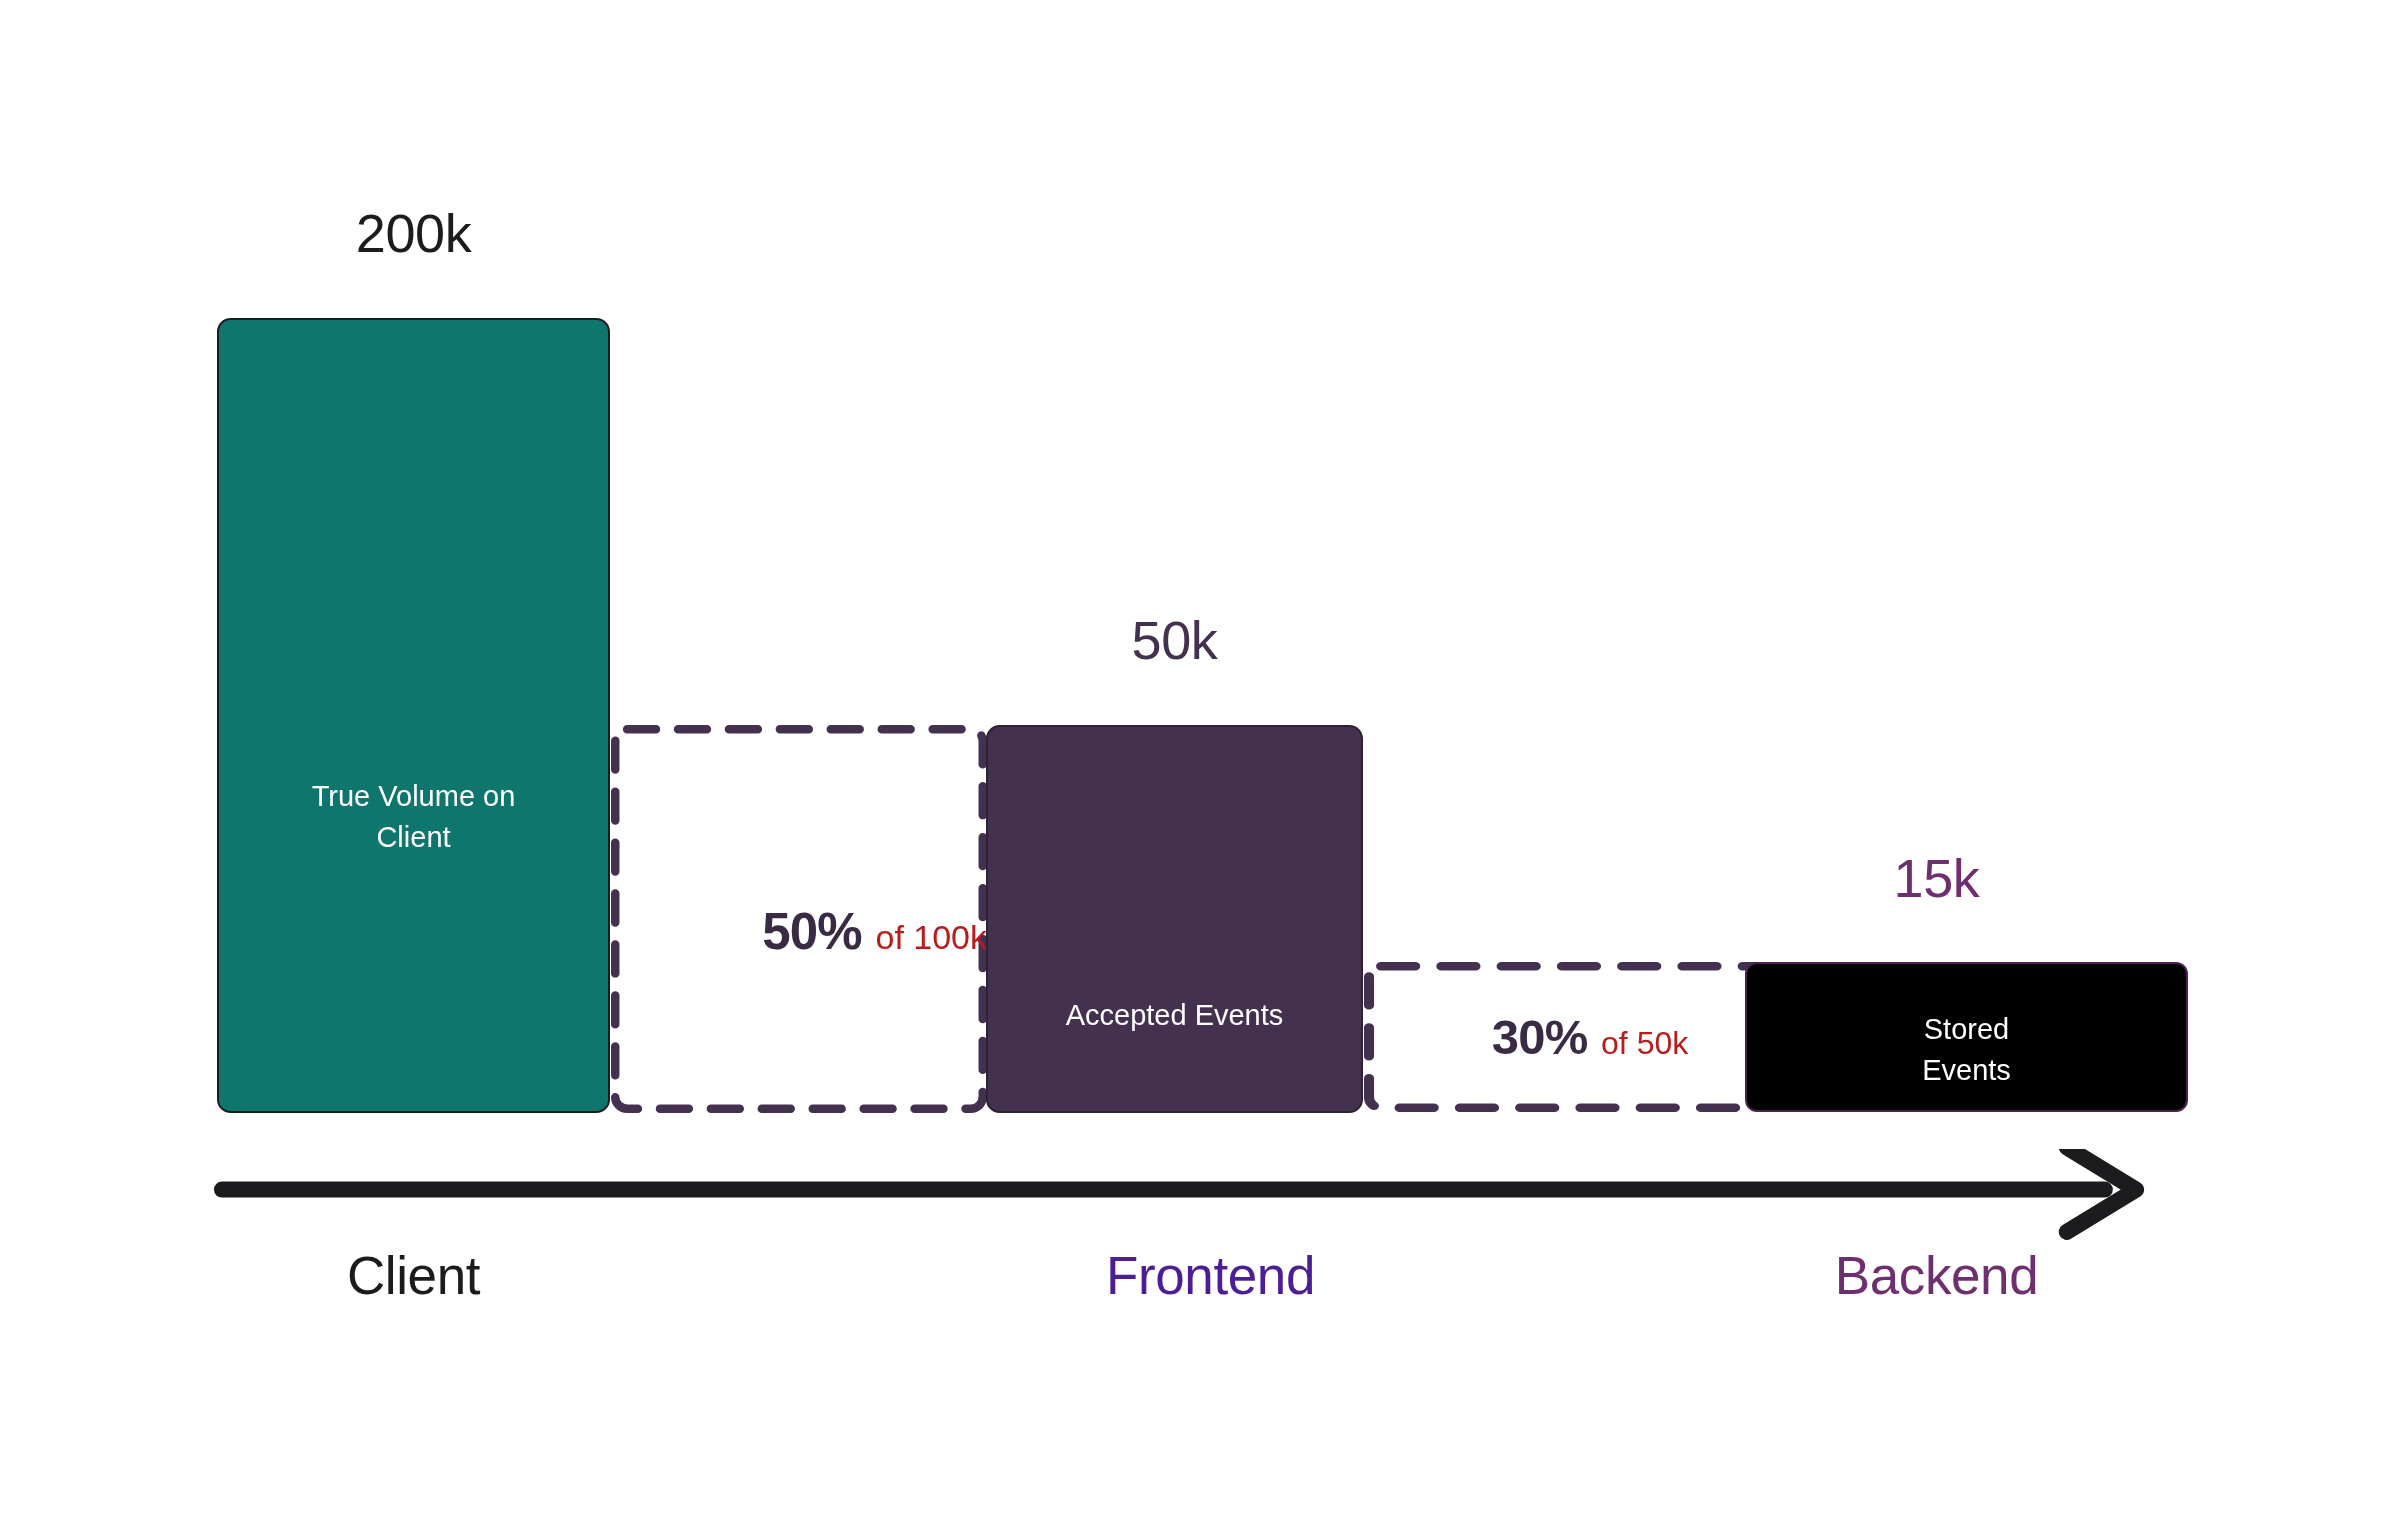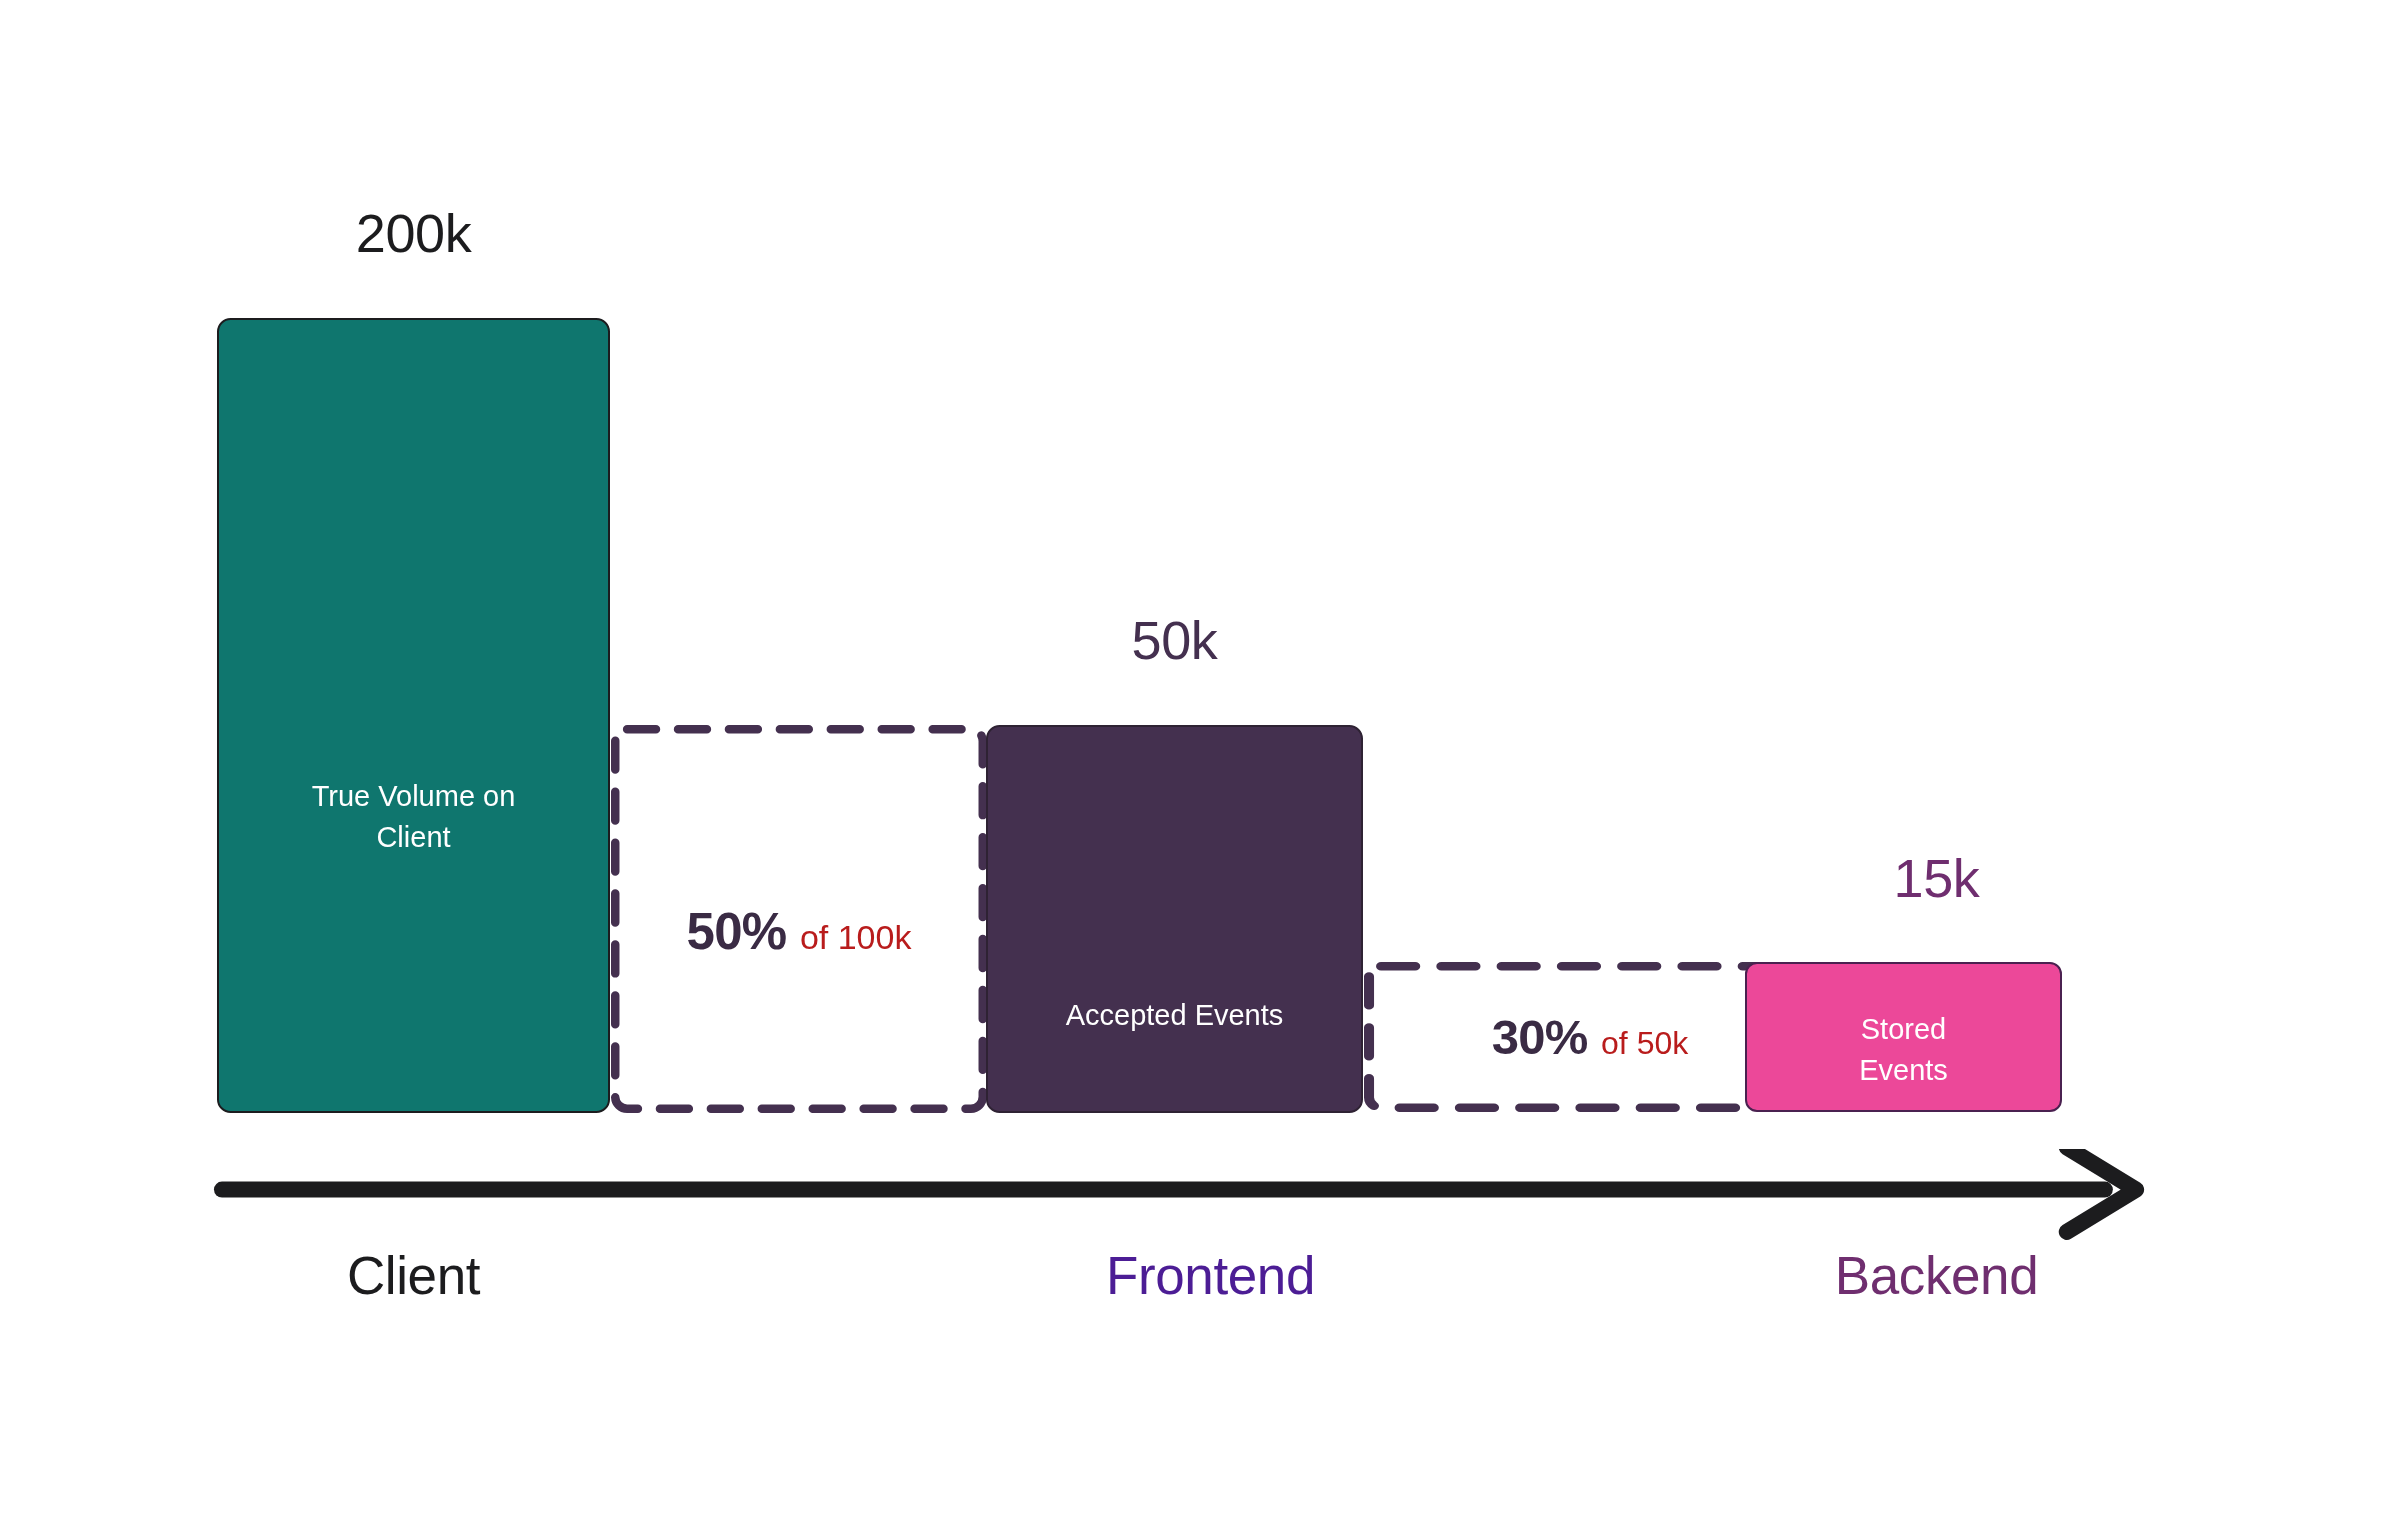--- a/index.html
+++ b/index.html
@@ -87,23 +87,23 @@
     background: #44304f;
     border: 2.5px solid #2e2233;
   }
   #bar-frontend .bar-text {
     margin-bottom: 75px;
   }
 
   #bar-backend {
     left: 1745px;
     top: 962px;
-    width: 317px;
+    width: 443px;
     height: 150px;
-    background: #ec4899;
+    background: #000000;
     border: 2.5px solid #4a2150;
     border-radius: 12px;
   }
   #bar-backend .bar-text {
     margin-bottom: 18.7px;
   }
 
   
   .drop-box {
     position: absolute;
@@ -139,20 +139,21 @@
     color: #b91c1c;
     margin-left: 13.6px;
     letter-spacing: 0px;
   }
 
   #drop-1 {
     left: 611px;
     top: 725px;
     width: 376px;
     height: 388px;
+    justify-content: flex-end;
   }
   #drop-1 .drop-inner { margin-top: 25.4px; }
 
   #drop-2 {
     left: 1364px;
     top: 962px;
     width: 452px;
     height: 150px;
   }
   #drop-2 .drop-pct { font-size: 49px; }

